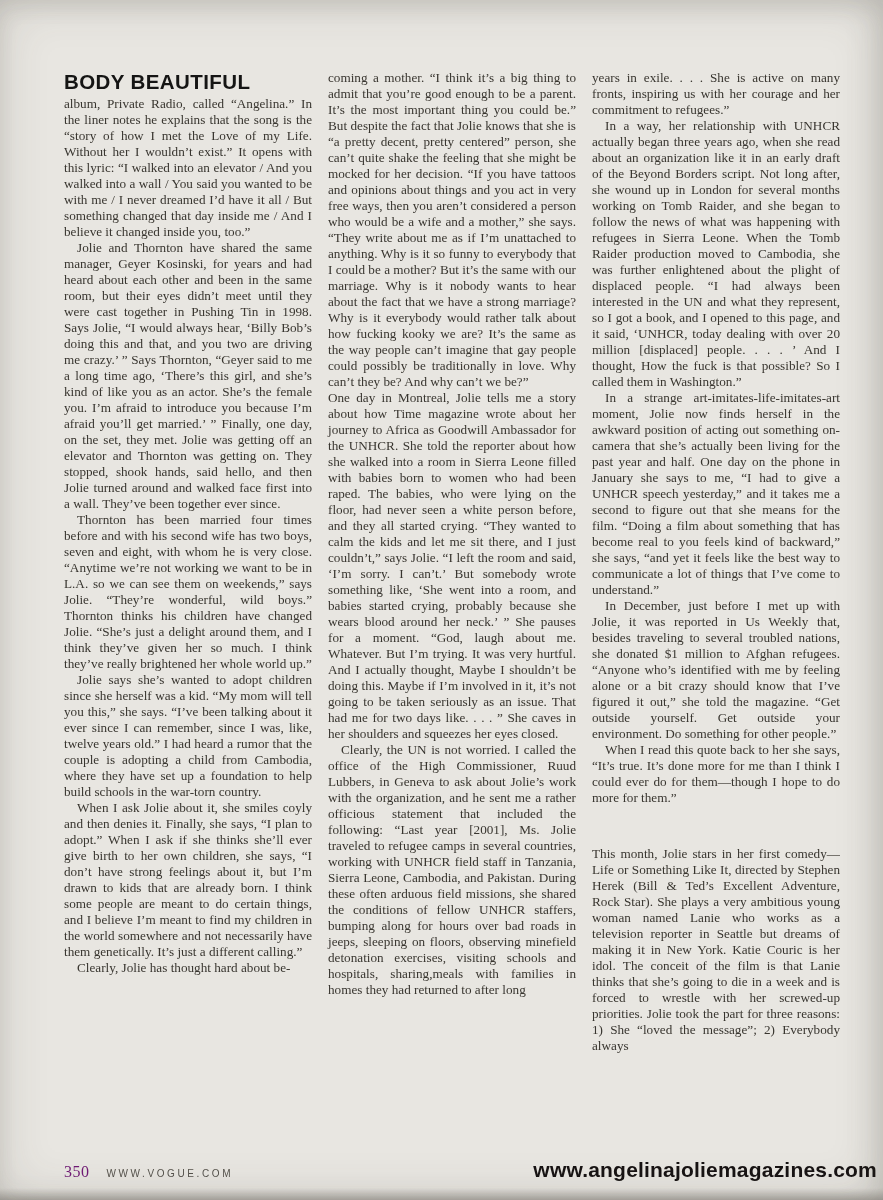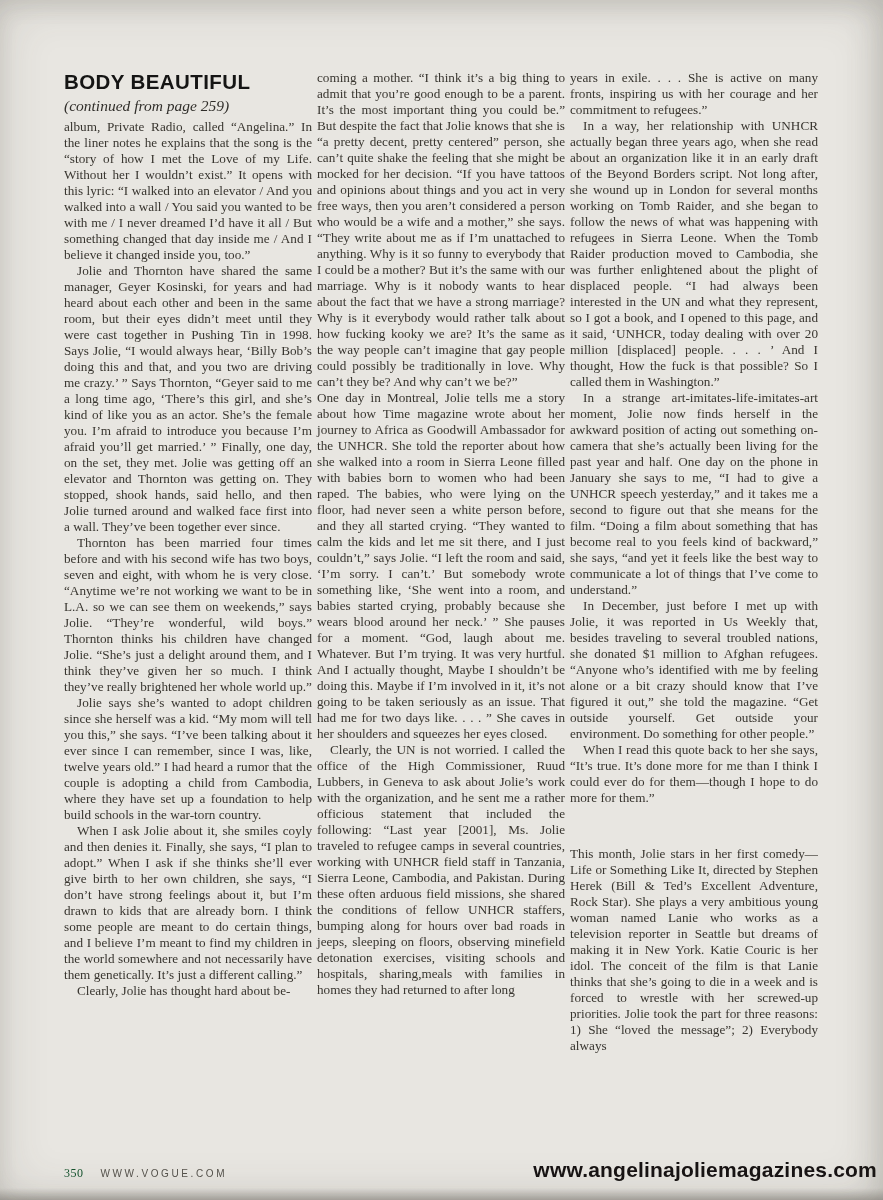--- a/index.html
+++ b/index.html
@@ -10,57 +10,56 @@
   }
   .vignette{
     position:absolute;inset:0;pointer-events:none;z-index:5;
     box-shadow:inset 0 0 50px rgba(70,64,56,.16), inset -12px 0 28px rgba(70,64,56,.10), inset 0 8px 20px rgba(70,64,56,.07);
   }
   .bottom-edge{
     position:absolute;left:0;right:0;bottom:0;height:12px;z-index:4;
     background:linear-gradient(to bottom, rgba(95,90,82,0), rgba(95,90,82,.38));
   }
   .columns{
-    position:absolute;top:70px;left:64px;display:flex;gap:5px;z-index:2;
+    position:absolute;top:70px;left:64px;display:flex;gap:16px;z-index:2;
   }
   .col{width:248px;color:#38352f;font-size:13.2px;line-height:16px;}
   .para{margin:0;text-align:justify;}
   .para.indent{text-indent:13px;}
   .para.gap1{}
   .para.gap2{margin-top:40px;}
   .italic{}
   h1.title{
     font-family:"Liberation Sans",sans-serif;font-size:20.5px;font-weight:700;
     color:#151514;letter-spacing:.4px;margin:0 0 2px 0;line-height:24px;
   }
   .continued{font-style:italic;font-size:15.5px;color:#302e2a;margin:0 0 4px 0;line-height:19px;}
   .footer{
     position:absolute;left:64px;right:6px;top:1158px;z-index:3;
     display:flex;align-items:baseline;
   }
-  .page-number{font-size:12px;color:#14532d;letter-spacing:.5px;}
+  .page-number{font-size:16px;color:#701a75;letter-spacing:.5px;}
   .vogue-url{
     font-family:"Liberation Sans",sans-serif;font-size:10px;
     letter-spacing:2.6px;color:#55524c;margin-left:17px;
   }
   .watermark{
     margin-left:auto;font-family:"Liberation Sans",sans-serif;font-weight:700;
     font-size:21px;color:#171313;letter-spacing:.2px;
   }
 </style>
 </head>
 <body>
 
 <div class="vignette"></div>
 <div class="bottom-edge"></div>
 
 <div class="columns">
   <div class="col">
     <h1 class="title">BODY BEAUTIFUL</h1>
-    <p class="continued">(continued from page 259)</p>
   <p class="para"><span>album, </span><span class="italic">Private Radio,</span><span> called “Angelina.” In the liner notes he explains that the song is the “story of how I met the Love of my Life. Without her I wouldn’t exist.” It opens with this lyric: “I walked into an elevator / And you walked into a wall / You said you wanted to be with me / I never dreamed I’d have it all / But something changed that day inside me / And I believe it changed inside you, too.”</span></p>
       <p class="para indent"><span>Jolie and Thornton have shared the same manager, Geyer Kosinski, for years and had heard about each other and been in the same room, but their eyes didn’t meet until they were cast together in </span><span class="italic">Pushing Tin</span><span> in 1998. Says Jolie, “I would always hear, ‘Billy Bob’s doing this and that, and you two are driving me crazy.’ ” Says Thornton, “Geyer said to me a long time ago, ‘There’s this girl, and she’s kind of like you as an actor. She’s the female </span><span class="italic">you</span><span>. I’m afraid to introduce you because I’m afraid you’ll get married.’ ” Finally, one day, on the set, they met. Jolie was getting off an elevator and Thornton was getting on. They stopped, shook hands, said hello, and then Jolie turned around and walked face first into a wall. They’ve been together ever since.</span></p>
       <p class="para indent"><span>Thornton has been married four times before and with his second wife has two boys, seven and eight, with whom he is very close. “Anytime we’re not working we want to be in L.A. so we can see them on weekends,” says Jolie. “They’re wonderful, wild boys.” Thornton thinks his children have changed Jolie. “She’s just a delight around them, and I think they’ve given her so much. I think they’ve really brightened her whole world up.”</span></p>
       <p class="para indent"><span>Jolie says she’s wanted to adopt children since she herself was a kid. “My mom will tell you this,” she says. “I’ve been talking about it ever since I can remember, since I was, like, twelve years old.” I had heard a rumor that the couple is adopting a child from Cambodia, where they have set up a foundation to help build schools in the war-torn country.</span></p>
       <p class="para indent"><span>When I ask Jolie about it, she smiles coyly and then denies it. Finally, she says, “I plan to adopt.” When I ask if she thinks she’ll ever give birth to her own children, she says, “I don’t have strong feelings about it, but I’m drawn to kids that are already born. I think some people are meant to do certain things, and I believe I’m meant to find my children in the world somewhere and not necessarily have them genetically. It’s just a different calling.”</span></p>
       <p class="para indent"><span>Clearly, Jolie has thought hard about be-</span></p>
     </div>
   <div class="col">
       <p class="para"><span>coming a mother. “I think it’s a big thing to admit that you’re good enough to be a parent. It’s the most important thing you could be.” But despite the fact that Jolie knows that she is “a pretty decent, pretty centered” person, she can’t quite shake the feeling that she might be mocked for her decision. “If you have tattoos and opinions about things and you act in very free ways, then you aren’t considered a person who would be a wife and a mother,” she says. “They write about me as if I’m unattached to anything. Why is it so funny to everybody that I could be a mother? But it’s the same with our marriage. Why is it nobody wants to hear about the fact that we have a strong marriage? Why is it everybody would rather talk about how fucking kooky we are? It’s the same as the way people can’t imagine that gay people could possibly be traditionally in love. Why can’t they be? And why can’t we be?”</span></p>
       <p class="para gap1"><span>One day in Montreal, Jolie tells me a story about how </span><span class="italic">Time</span><span> magazine wrote about her journey to Africa as Goodwill Ambassador for the UNHCR. She told the reporter about how she walked into a room in Sierra Leone filled with babies born to women who had been raped. The babies, who were lying on the floor, had never seen a white person before, and they all started crying. “They wanted to calm the kids and let me sit there, and I just couldn’t,” says Jolie. “I left the room and said, ‘I’m sorry. I can’t.’ But somebody wrote something like, ‘She went into a room, and babies started crying, probably because she wears blood around her neck.’ ” She pauses for a moment. “God, laugh about me. Whatever. But I’m </span><span class="italic">trying</span><span>. It was very hurtful. And I actually thought, Maybe I shouldn’t be doing this. Maybe if I’m involved in it, it’s not going to be taken seriously as an issue. That had me for two days like. . . . ” She caves in her shoulders and squeezes her eyes closed.</span></p>

